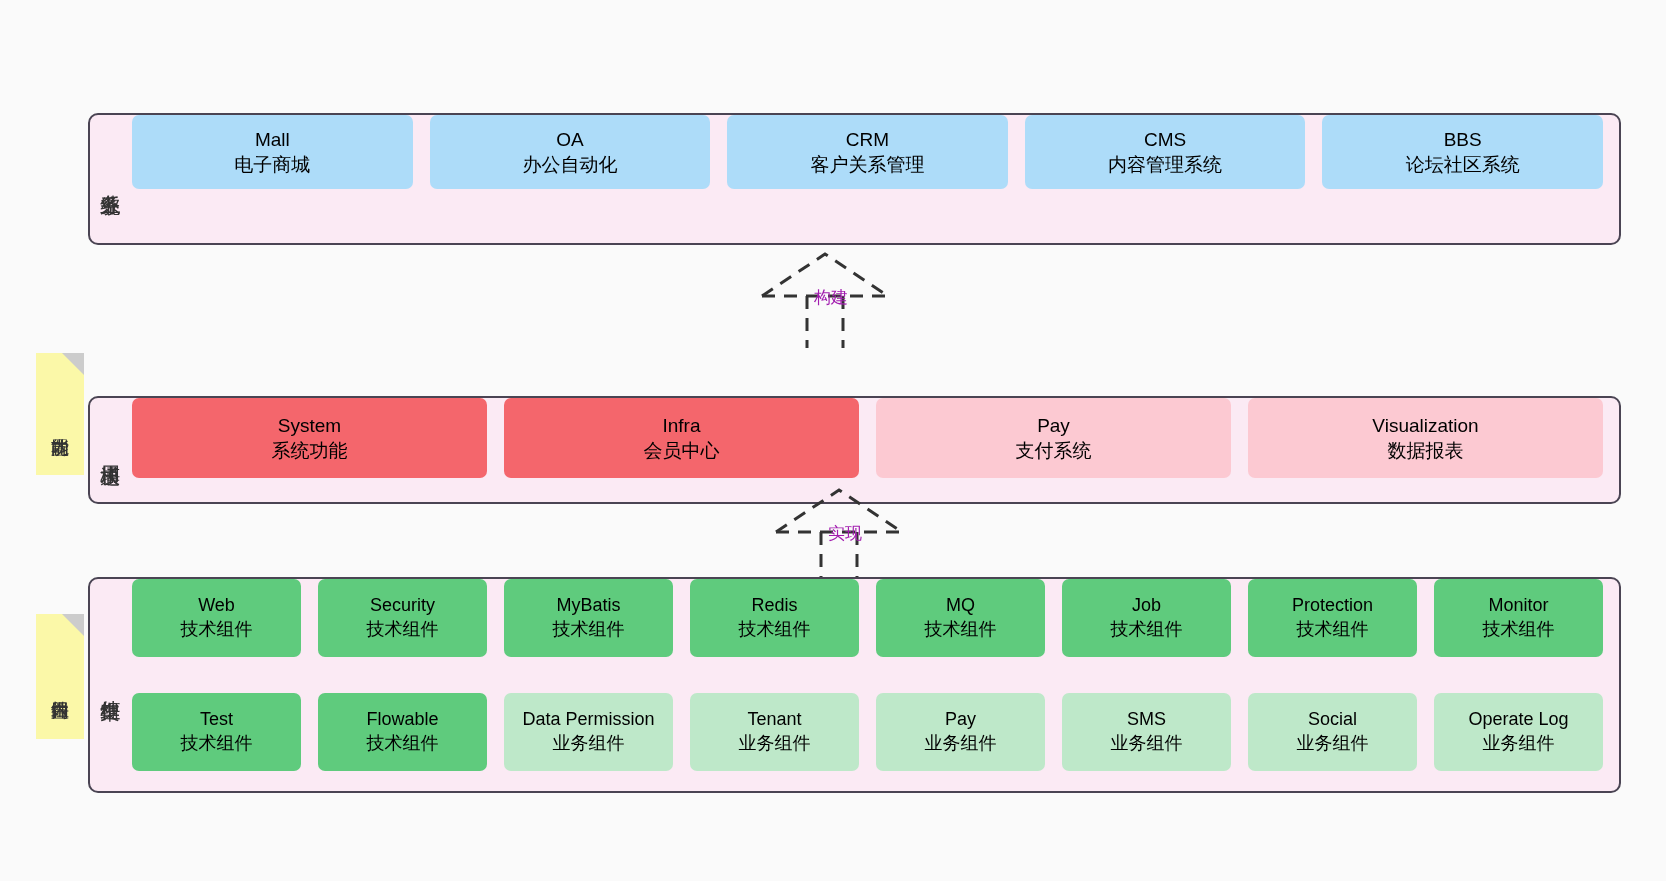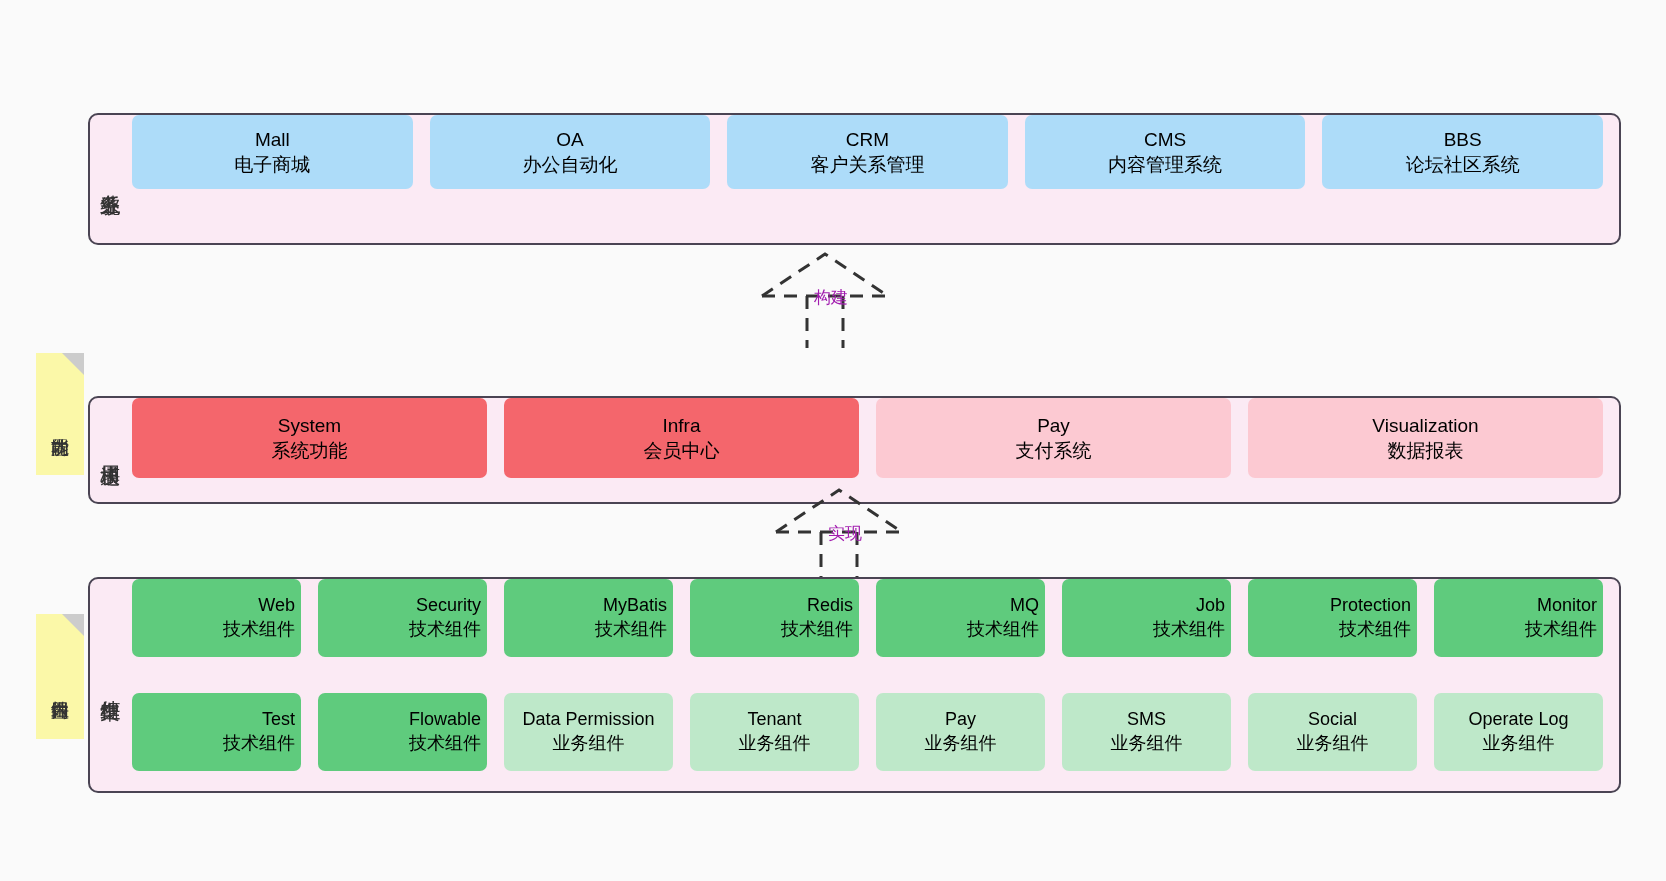--- a/index.html
+++ b/index.html
@@ -77,21 +77,21 @@
     box-sizing: border-box;
     padding: 8px 6px;
   }
   .card .t1 { display: block; }
   .card .t2 { display: block; }
 
   
   .c-blue       { background: #addcf9; }
   .c-red        { background: #f4666c; }
   .c-pink       { background: #fcc9d2; }
-  .c-green      { background: #5fcb7d; align-items: flex-end; }
+  .c-green      { background: #5fcb7d; }
   .c-greenlight { background: #bee8c9; }
 
   
   #layer-business {
     left: 88px;  top: 113px;  width: 1533px; height: 132px;
   }
   #layer-business .cards { padding-right: 16px; }
   #layer-business .card { height: 74px; }
 
   

